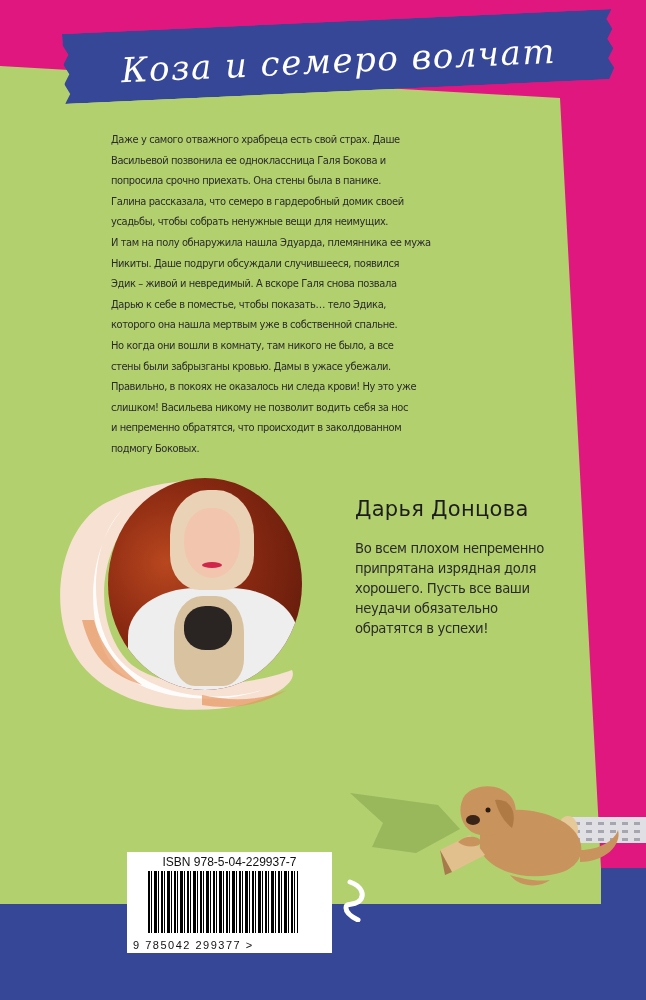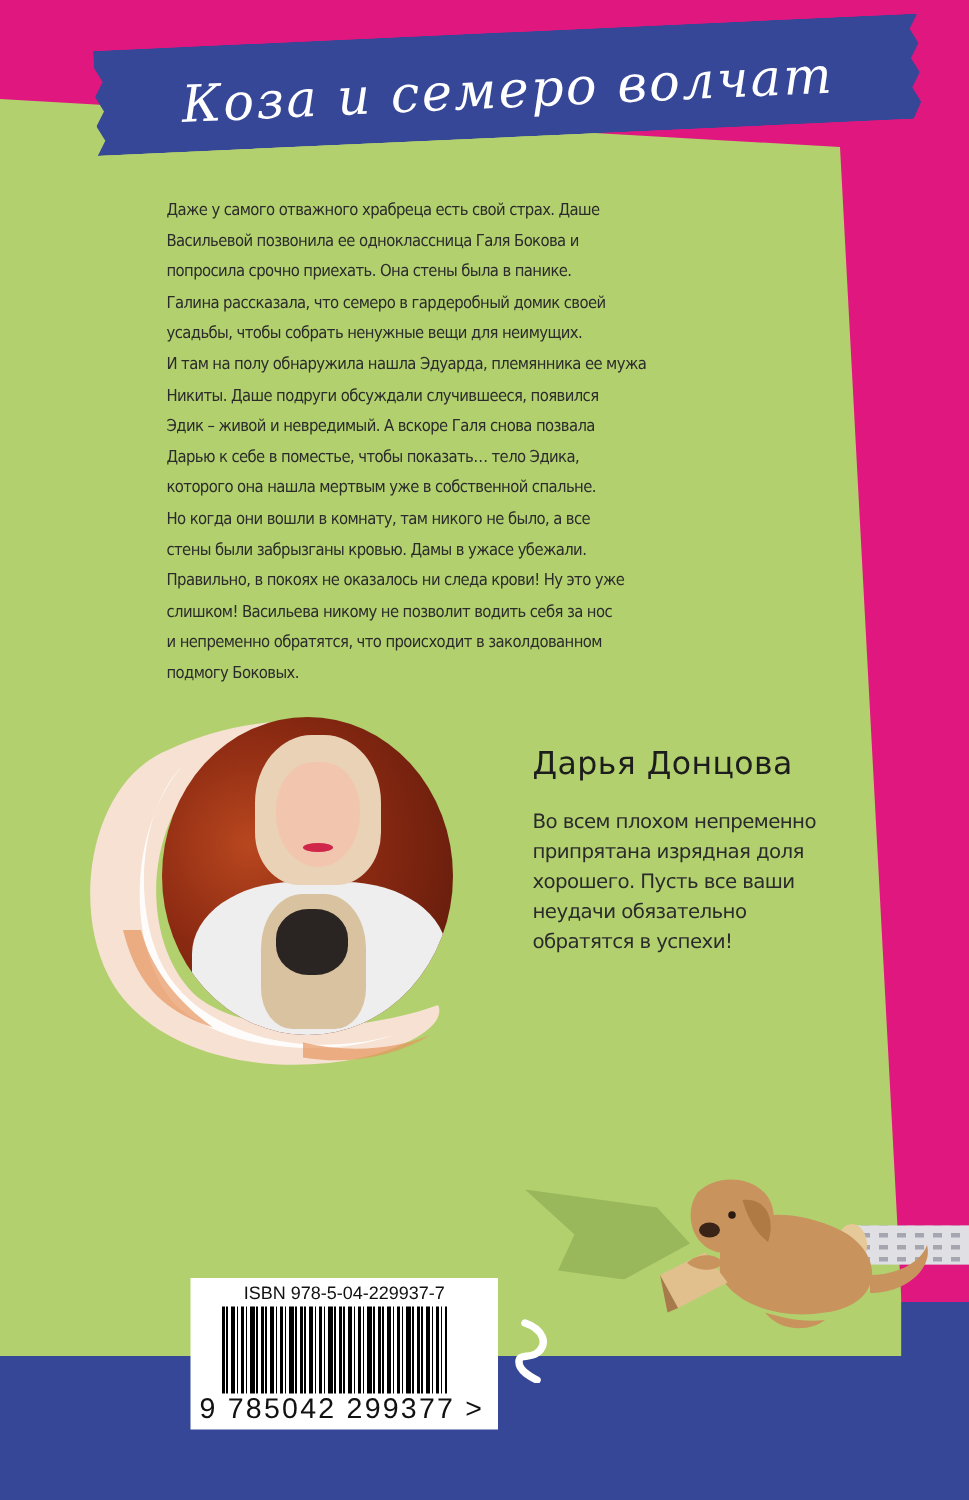--- a/index.html
+++ b/index.html
@@ -25,21 +25,21 @@
   .photo .hair { position: absolute; left: 62px; top: 12px; width: 84px; height: 100px; border-radius: 45% 45% 35% 35%; background: #ead2b7; }
   .photo .face { position: absolute; left: 76px; top: 30px; width: 56px; height: 70px; border-radius: 45% 45% 50% 50%; background: #f2c6ae; }
   .photo .lips { position: absolute; left: 94px; top: 84px; width: 20px; height: 6px; border-radius: 50%; background: #d0264a; }
   .photo .blouse { position: absolute; left: 20px; top: 110px; width: 170px; height: 120px; border-radius: 40% 40% 10% 10%; background: #eeeeee; }
   .photo .pug { position: absolute; left: 66px; top: 118px; width: 70px; height: 90px; border-radius: 40% 40% 30% 30%; background: #d9c2a0; }
   .photo .pug-face { position: absolute; left: 76px; top: 128px; width: 48px; height: 44px; border-radius: 45%; background: #2a2522; }
   .barcode-box { position: absolute; left: 107px; top: 852px; width: 205px; height: 101px; background: #ffffff; margin-left: 20px; }
   .isbn { position: absolute; left: 0; top: 3px; width: 100%; text-align: center; font-size: 12px; color: #111; font-family: "Liberation Sans", sans-serif; }
   .bars { position: absolute; left: 21px; top: 19px; width: 150px; height: 62px;
     background: repeating-linear-gradient(90deg, #000 0 2px, #fff 2px 3px, #000 3px 4px, #fff 4px 6px, #000 6px 9px, #fff 9px 10px, #000 10px 11px, #fff 11px 13px); }
-  .ean { position: absolute; left: 6px; bottom: 2px; font-size: 19px; color: #111; font-family: "Liberation Sans", sans-serif; letter-spacing: 1.5px; background: transparent; }
+  .ean { position: absolute; left: 6px; bottom: 2px; font-size: 11px; color: #111; font-family: "Liberation Sans", sans-serif; letter-spacing: 1.5px; background: transparent; }
   .ean span { background: #fff; }
   .logo { position: absolute; left: 340px; top: 878px; width: 28px; height: 44px; }
   .dog { position: absolute; left: 440px; top: 780px; width: 206px; height: 110px; }
   .shadow { position: absolute; left: 350px; top: 793px; width: 110px; height: 60px; background: rgba(80,110,40,0.25);
     clip-path: polygon(0 0, 80% 20%, 100% 60%, 60% 100%, 20% 90%, 30% 50%); }
 </style>
 </head>
 <body>
 
 <div class="bg-pink"></div>

